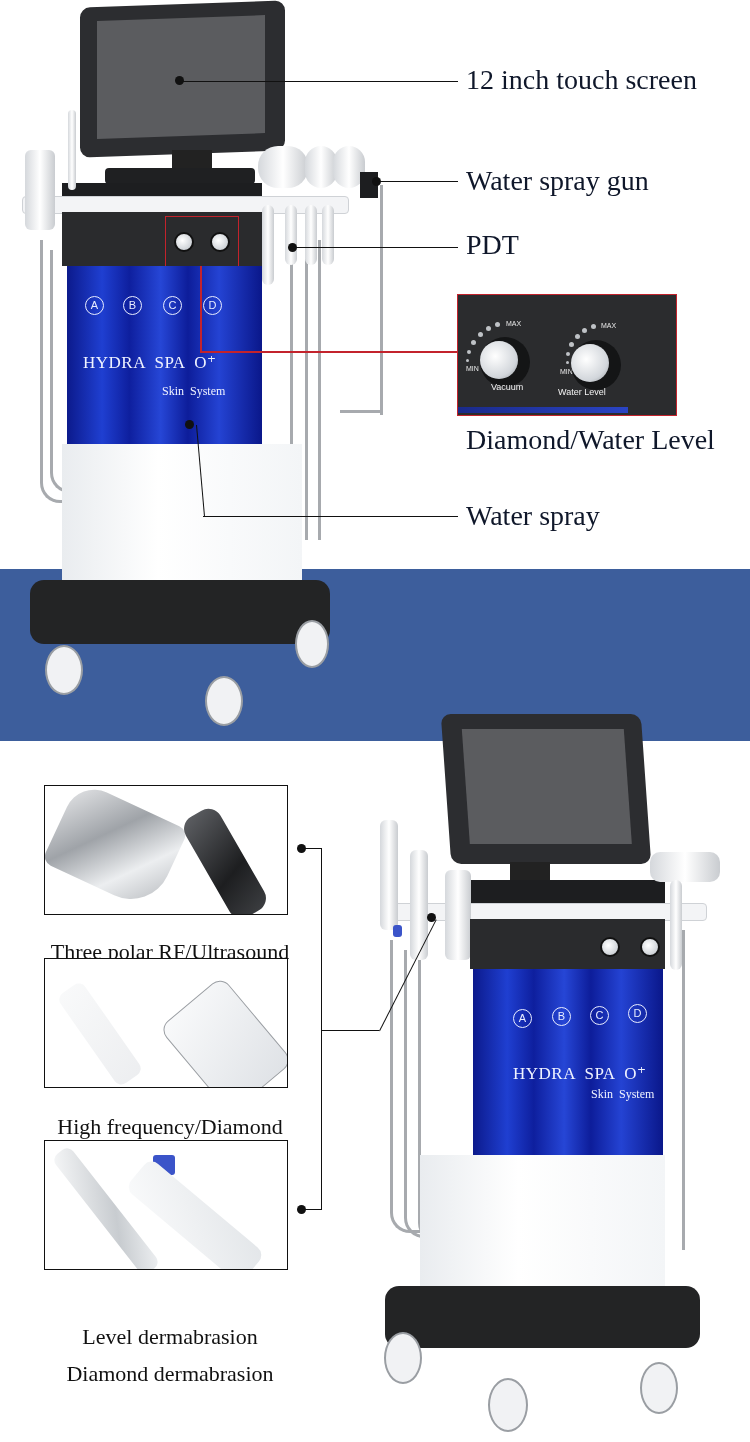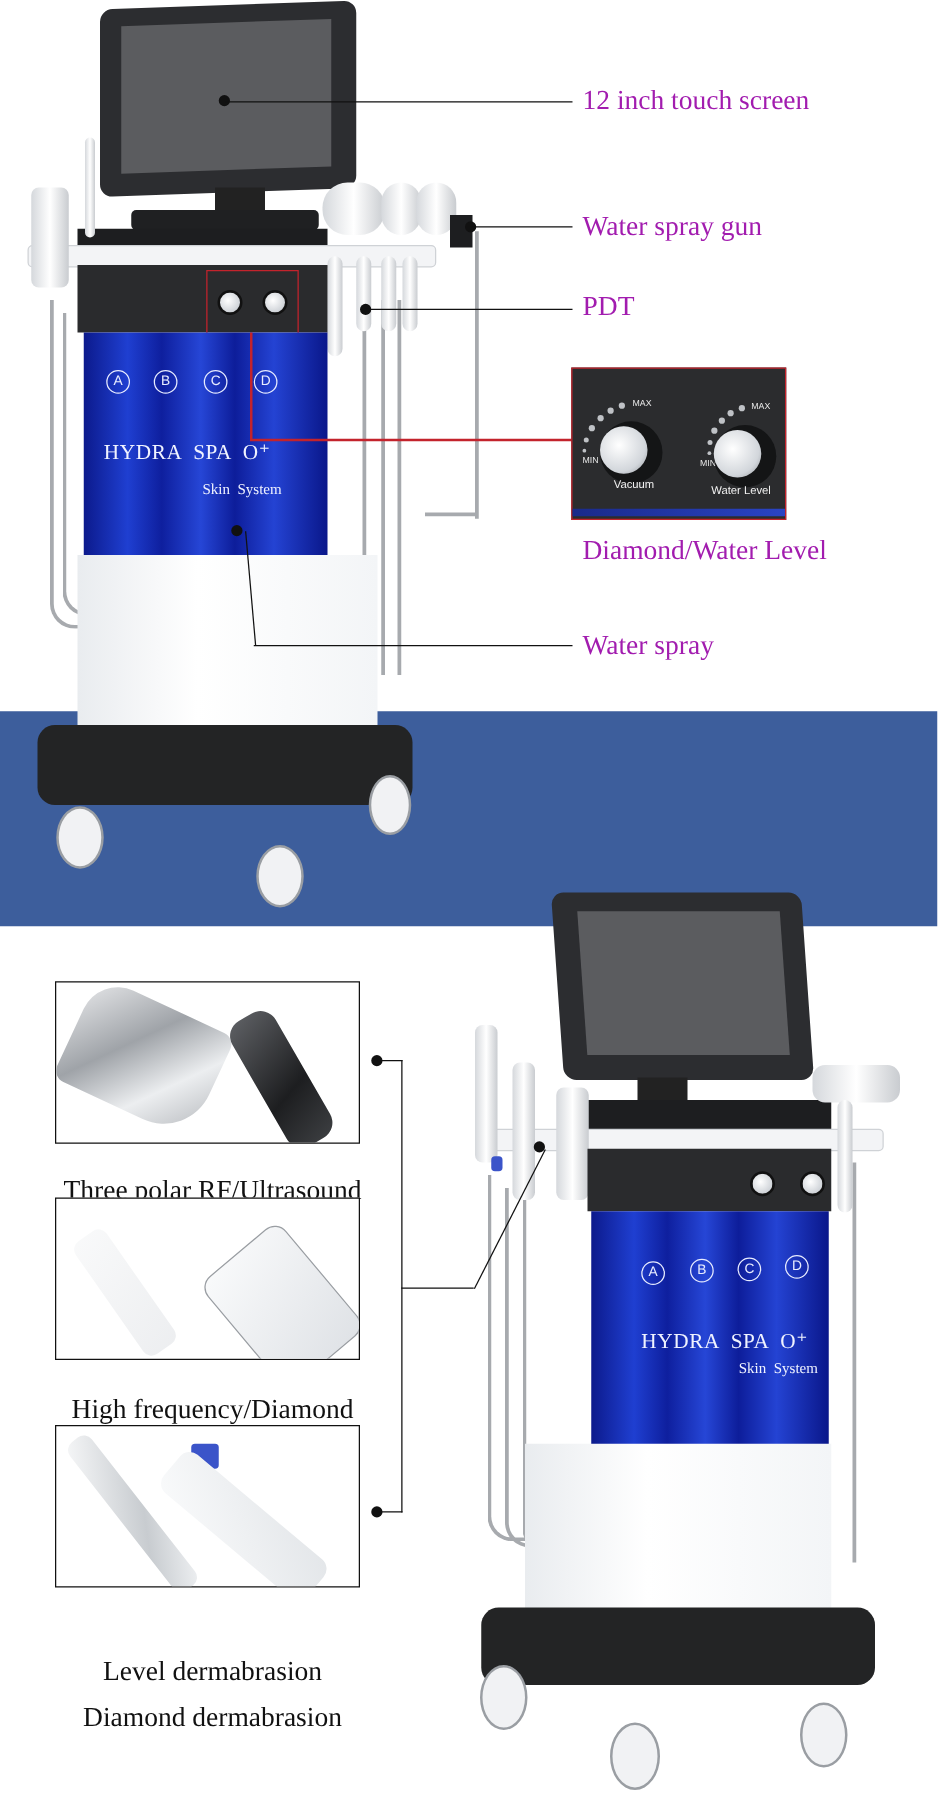--- a/index.html
+++ b/index.html
@@ -1,39 +1,39 @@
 <!DOCTYPE html>
 <html><head>
 <meta charset="utf-8">
 <style>
   html, body { margin:0; padding:0; }
   body { width:750px; height:1442px; position:relative; overflow:hidden; background:#ffffff; font-family:"Liberation Serif","DejaVu Serif",serif; color:#111; }
   .abs { position:absolute; }
   .band { left:0; top:569px; width:750px; height:172px; }
-  .label { font-size:22px; line-height:24px; white-space:nowrap; color:#a21caf; }
+  .label { font-size:28px; line-height:24px; white-space:nowrap; color:#0f172a; }
   .caption { font-size:22px; line-height:29px; text-align:center; color:#111; white-space:nowrap;margin-top:16px; }
   .line { background:#111; }
   .dot { width:9px; height:9px; border-radius:50%; background:#111; }
   .thumb { border:1.5px solid #111; background:#fff; overflow:hidden; }
   
   .monitor { background:#2c2d30; border-radius:10px; }
   .screen { background:#5b5c5f; }
   .tray { background:#f3f4f6; border:1px solid #cfd2d6; }
   .panel { background:#2a2b2d; }
   .tank { background:linear-gradient(90deg,#0c1a8c 0%,#1f3fd1 18%,#0e1f9e 32%,#2646d6 48%,#0d1d9a 62%,#2443d3 78%,#0a178a 100%); }
   .cabinet { background:linear-gradient(90deg,#e9ecef,#ffffff 40%,#f3f5f7); }
   .base { background:#232425; border-radius:14px; }
   .wheel { background:#f1f2f4; border:2px solid #9a9ea3; border-radius:50%; }
   .knob { width:16px; height:16px; border-radius:50%; background:radial-gradient(circle at 40% 40%,#ffffff,#cfd3d8 70%,#777 100%); border:2px solid #111; }
   .letter { width:17px; height:17px; border:1.5px solid #e8ecff; border-radius:50%; color:#e8ecff; font-family:"Liberation Sans",sans-serif; font-size:11px; line-height:17px; text-align:center; }
   .brand { color:#f0f3ff; font-size:17px; letter-spacing:0.5px; white-space:nowrap; }
   .brand-sub { color:#f0f3ff; font-size:12px; white-space:nowrap; }
   .hose { border:3px solid #a7aaae; border-top:none; border-right:none; border-radius:0 0 0 20px; }
   .handpiece { background:linear-gradient(90deg,#d5d8dc,#ffffff,#c9ccd0); border-radius:6px; }
-  .ctrl-zoom { border:1.5px solid #c3232c; background:#2b2c2e; }
+  .ctrl-zoom { border:1.5px solid #c3232c; background:#2b2c2e;padding-left:48px; }
   .mm { font-family:"Liberation Sans",sans-serif; color:#e8e8e8; font-size:7px; white-space:nowrap; }
   .ctrl-name { font-family:"Liberation Sans",sans-serif; color:#f2f2f2; font-size:9px; white-space:nowrap; }
   .led { width:5px; height:5px; border-radius:50%; background:#bfc2c6; }
   .bigknob { width:38px; height:38px; border-radius:50%; background:radial-gradient(circle at 40% 40%,#ffffff,#d2d6db 65%,#8a8e93 100%); box-shadow:6px 2px 0 6px #141516; }
   .redline { background:#c3232c; }
   .redbox { border:1.5px solid #c3232c; }
   .tool-img-a { background:linear-gradient(130deg,#e6e7e9 0%,#9fa3a8 40%,#eceef0 70%,#b7babe 100%); border-radius:30px 10px 40px 10px; }
   .tool-img-b { background:linear-gradient(160deg,#5e6064,#1d1e20 60%,#3d3f42); border-radius:14px; }
   .tool-img-c { background:linear-gradient(160deg,#f6f7f8,#e5e7ea); border-radius:8px; }
   .tool-img-d { background:linear-gradient(160deg,#f9fafb,#dfe2e6); border-radius:12px; border:1px solid #9a9ea3; }
@@ -130,21 +130,21 @@
 
   <div class="abs led" style="left:108px;top:66px;width:3px;height:3px;"></div>
   <div class="abs led" style="left:108px;top:57px;width:4px;height:4px;"></div>
   <div class="abs led" style="left:111px;top:47px;"></div>
   <div class="abs led" style="left:117px;top:39px;"></div>
   <div class="abs led" style="left:124px;top:33px;"></div>
   <div class="abs led" style="left:133px;top:29px;"></div>
   <div class="abs mm" style="left:143px;top:27px;">MAX</div>
   <div class="abs mm" style="left:102px;top:73px;">MIN</div>
   <div class="abs bigknob" style="left:113px;top:49px;"></div>
-  <div class="abs ctrl-name" style="left:111px;top:92px;">Water Level</div>
+  <div class="abs ctrl-name" style="left:100px;top:92px;">Water Level</div>
   <div class="abs" style="left:0;top:112px;width:170px;height:6px;background:linear-gradient(90deg,#1a2a8a,#2a44c4);"></div>
 </div>
 <div class="abs label" style="left:466px;top:428px;">Diamond/Water Level</div>
 
 <div class="abs dot" style="left:185px;top:420px;"></div>
 <div class="abs line" style="left:196px;top:425px;width:1px;height:92px;transform:rotate(-5deg);transform-origin:top;"></div>
 <div class="abs line" style="left:203px;top:516px;width:255px;height:1px;"></div>
 <div class="abs label" style="left:466px;top:504px;">Water spray</div>
 
 <div class="abs" style="left:370px;top:700px;width:380px;height:742px;">

